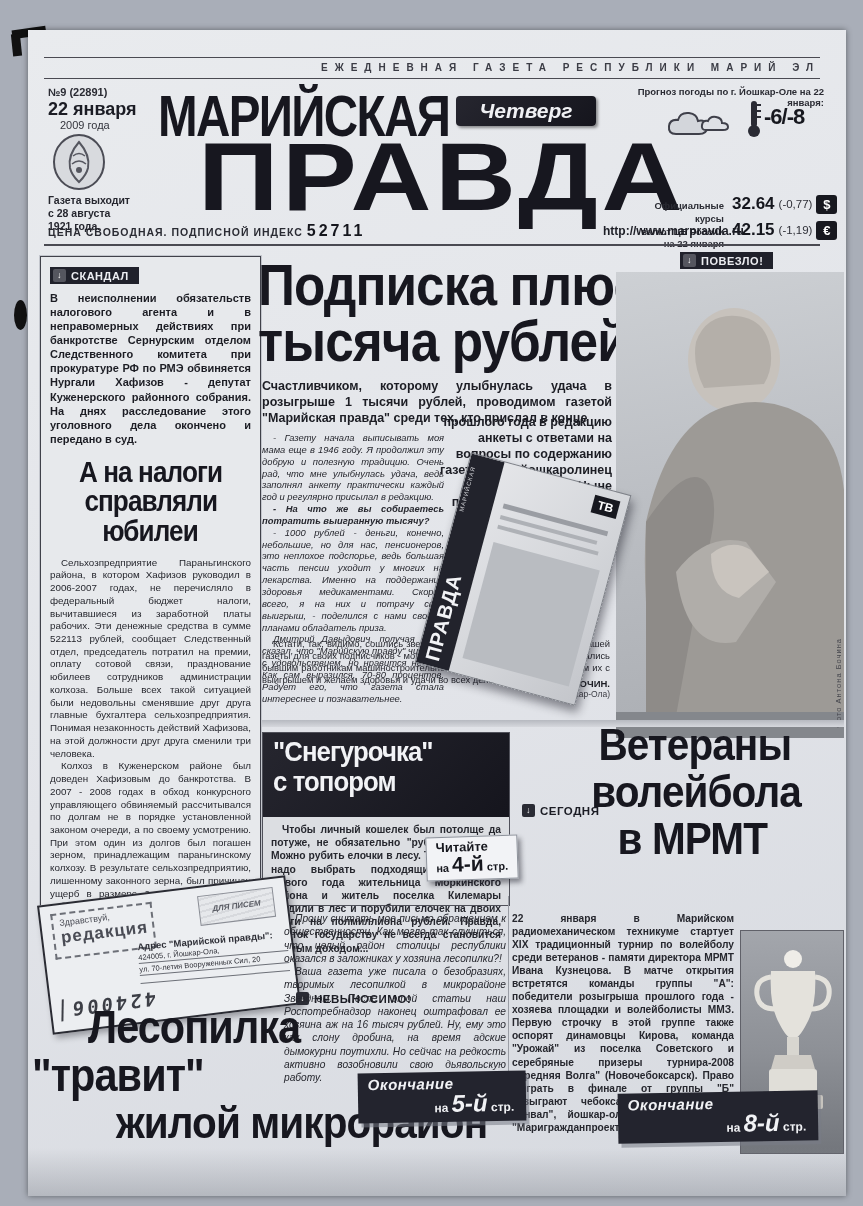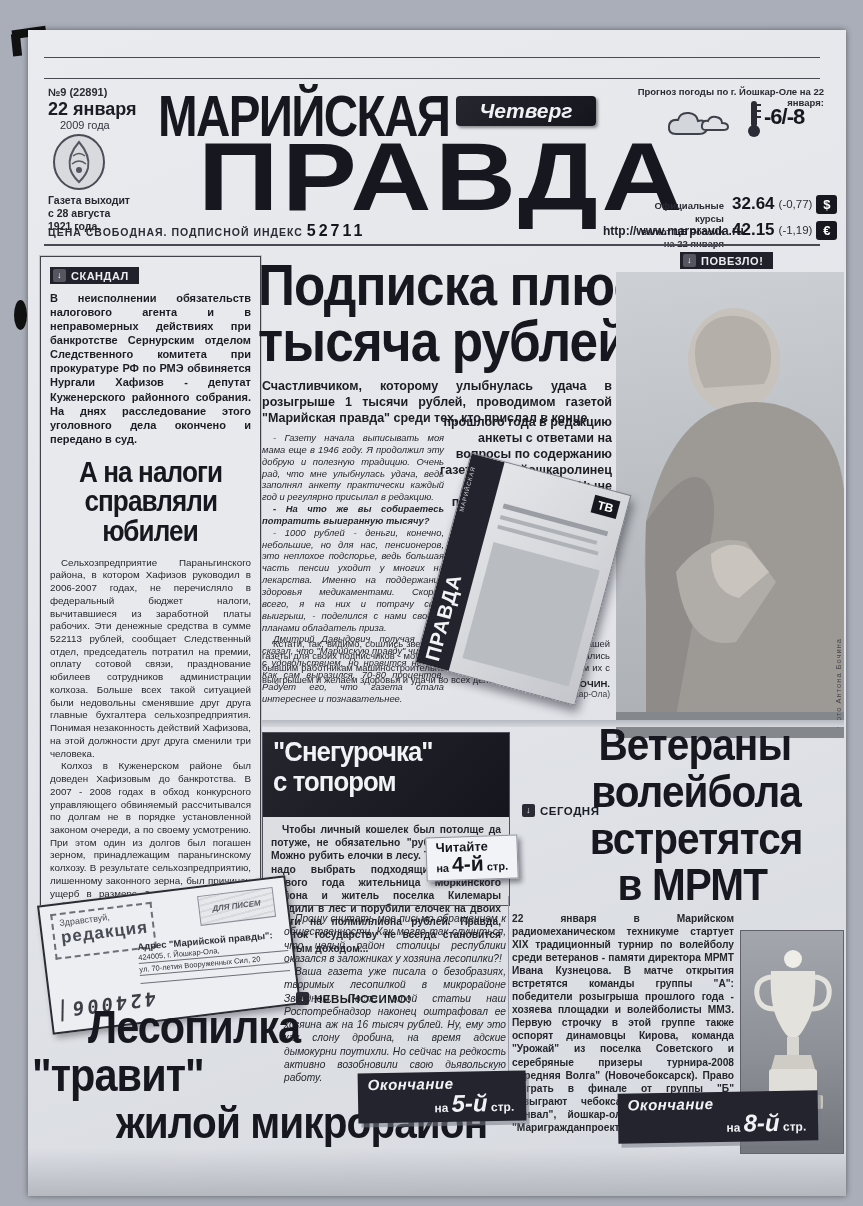--- a/index.html
+++ b/index.html
@@ -53,20 +53,21 @@
 </head>
 <body>
 
 <div class="scanmark" style="left:12px;top:28px;width:34px;height:9px;transform:rotate(-8deg);"></div>
 <div class="scanmark" style="left:12px;top:34px;width:9px;height:22px;transform:rotate(-6deg);"></div>
 <div class="scanmark" style="left:14px;top:300px;width:13px;height:30px;border-radius:50%;"></div>
 
 <div class="page">
 
   <div class="abs rule" style="left:16px;top:27px;width:776px;"></div>
+  <div class="abs" style="left:130px;top:32px;width:662px;text-align:right;font-size:10px;font-weight:bold;letter-spacing:7px;color:#3b3c45;">ЕЖЕДНЕВНАЯ ГАЗЕТА РЕСПУБЛИКИ МАРИЙ ЭЛ</div>
   <div class="abs rule" style="left:16px;top:48px;width:776px;"></div>
 
   <div class="abs" style="left:20px;top:56px;font-size:11px;font-weight:bold;color:#2a2b33;">№9 (22891)</div>
   <div class="abs" style="left:20px;top:69px;font-size:18px;font-weight:bold;color:#1b1c24;">22 января</div>
   <div class="abs" style="left:32px;top:89px;font-size:11px;color:#33343c;">2009 года</div>
   <div class="abs" style="left:24px;top:104px;">
     <svg width="54" height="56" viewBox="0 0 54 56">
       <ellipse cx="27" cy="28" rx="25" ry="27" fill="#d8dade" stroke="#4b4c55" stroke-width="2"></ellipse>
       <path d="M27 8 C20 16 16 24 18 34 C20 42 25 46 27 48 C29 46 34 42 36 34 C38 24 34 16 27 8 Z" fill="none" stroke="#55565f" stroke-width="2"></path>
       <path d="M20 30 q7 -6 14 0 M21 22 q6 -5 12 0" stroke="#55565f" stroke-width="1.5" fill="none"></path>
@@ -218,21 +219,20 @@
     <div class="l2"><span>на</span> <span class="num">4-й</span> <span>стр.</span></div>
   </div>
 
   <div class="abs rub-light" style="left:494px;top:774px;">
     <span class="mk">↓</span>
     <span>СЕГОДНЯ</span>
   </div>
   <div class="abs hl r" style="left:496px;top:692px;width:320px;font-size:45px;line-height:1.04;">
     <div><span>Ветераны</span></div>
     <div><span>волейбола</span></div>
-    <div><span>встретятся</span></div>
     <div><span>в МРМТ</span></div>
   </div>
   <div class="abs copy" style="left:484px;top:882px;width:222px;font-weight:bold;font-size:10.2px;line-height:1.28;">
     <p style="text-indent:0;">22 января в Марийском радиомеханическом техникуме стартует XIX традиционный турнир по волейболу среди ветеранов - памяти директора МРМТ Ивана Кузнецова. В матче открытия встретятся команды группы "А": победители розыгрыша прошлого года - хозяева площадки и волейболисты ММЗ. Первую строчку в этой группе также оспорят динамовцы Кирова, команда "Урожай" из поселка Советского и серебряные призеры турнира-2008 "Средняя Волга" (Новочебоксарск). Право сыграть в финале от группы "Б" разыграют чебоксарские "Трактор" и "Инвал", йошкар-олинские "Динамо" и "Маригражданпроект" и "Корн" из Казани.</p>
   </div>
   <div class="abs" style="left:712px;top:900px;width:104px;height:224px;background:linear-gradient(180deg,#a3a6ac 0%,#8d9096 55%,#73767c 100%);border:1px solid #606169;overflow:hidden;">
     <svg width="104" height="224" viewBox="0 0 104 224">
       <path d="M30 40 h44 q2 34 -8 52 q-8 16 -14 16 q-6 0 -14 -16 q-10 -18 -8 -52 Z" fill="#e4e2dc"></path>
       <path d="M30 46 q-16 2 -14 18 q2 14 18 14 M74 46 q16 2 14 18 q-2 14 -18 14" stroke="#e4e2dc" stroke-width="5" fill="none"></path>
       <rect x="46" y="106" width="12" height="18" fill="#d8d6d0"></rect>

